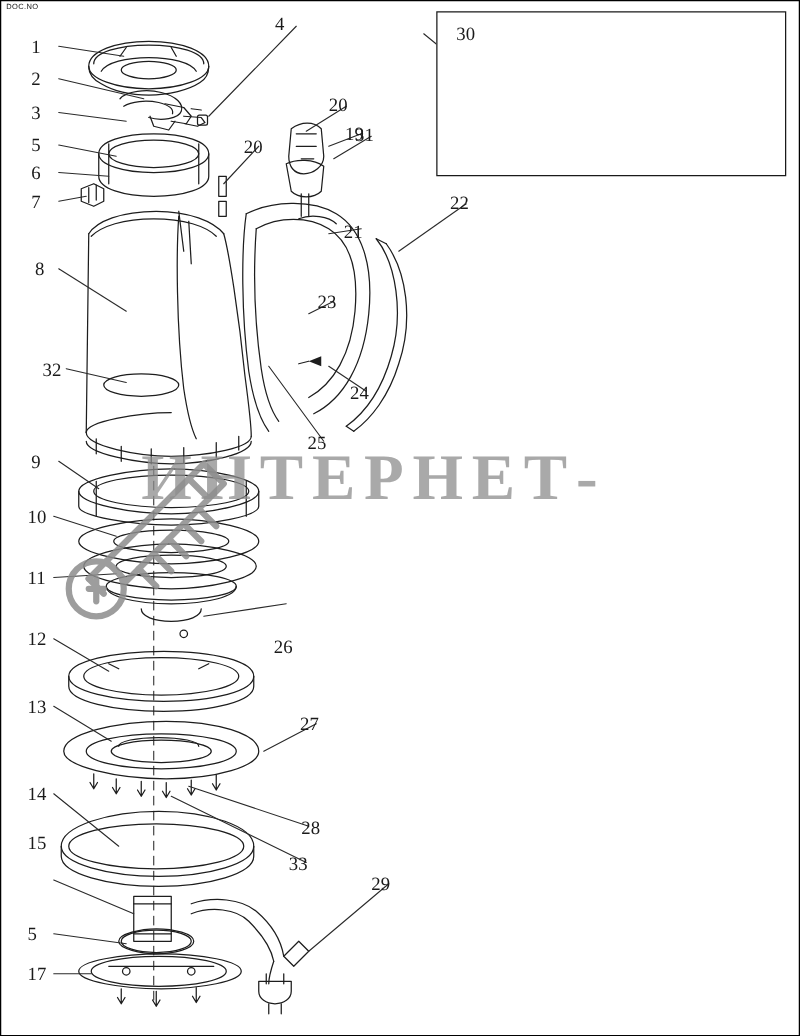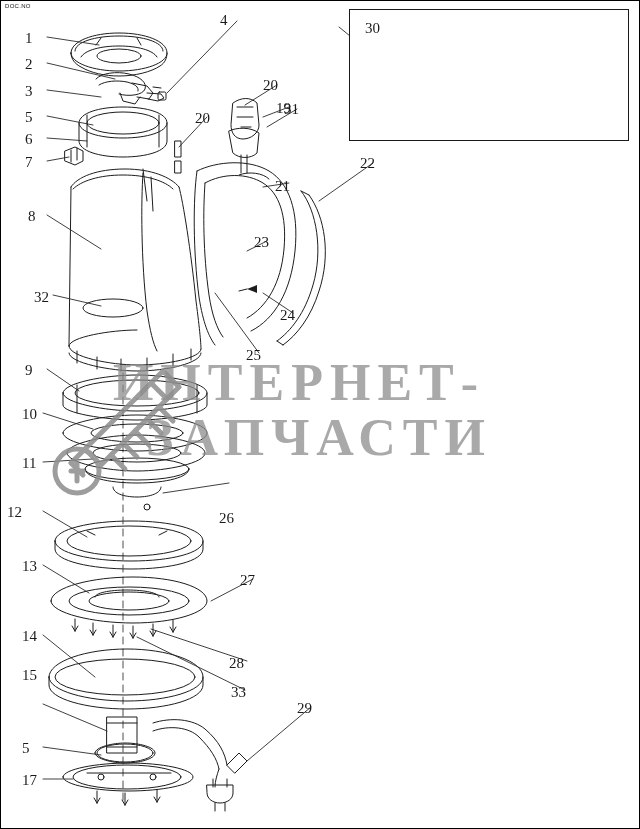--- a/index.html
+++ b/index.html
@@ -274,21 +274,20 @@
         <path d="M310,706 L246,760"></path>
         <path d="M338,26 L360,44"></path>
       </g>
     </g>
   </svg>
 
   <div class="inset"></div>
 
   <div class="watermark">
     <div class="wm-line">ИНТЕРНЕТ-</div>
-    <div class="wm-line second">ЗАПЧАСТИ</div>
   </div>
 
   <svg class="wm-key" viewBox="0 0 150 145">
     <g fill="none" stroke="#8d8d8d" stroke-width="5" stroke-linejoin="round" stroke-linecap="round">
       <path d="M122,12 L138,28 L60,106 L44,90 Z"></path>
       <path d="M44,90 L30,104"></path>
       <circle cx="36" cy="112" r="22"></circle>
       <path d="M30,104 L42,116"></path>
       <path d="M36,104 L36,122"></path>
       <path d="M30,112 L42,112"></path>
@@ -301,36 +300,36 @@
   <div class="callout" style="left:24px;  top:56px;">2</div>
   <div class="callout" style="left:24px;  top:83px;">3</div>
   <div class="callout" style="left:219px; top:12px;">4</div>
   <div class="callout" style="left:24px;  top:109px;">5</div>
   <div class="callout" style="left:24px;  top:131px;">6</div>
   <div class="callout" style="left:24px;  top:154px;">7</div>
   <div class="callout" style="left:27px;  top:208px;">8</div>
   <div class="callout" style="left:24px;  top:362px;">9</div>
   <div class="callout" style="left:21px;  top:406px;">10</div>
   <div class="callout" style="left:21px;  top:455px;">11</div>
-  <div class="callout" style="left:6px;  top:504px;">12</div>
+  <div class="callout" style="left:21px;  top:504px;">12</div>
   <div class="callout" style="left:21px;  top:558px;">13</div>
   <div class="callout" style="left:21px;  top:628px;">14</div>
   <div class="callout" style="left:21px;  top:667px;font-family:Liberation Serif, serif;">15</div>
   <div class="callout" style="left:21px;  top:740px;">5</div>
   <div class="callout" style="left:21px;  top:772px;">17</div>
   <div class="callout" style="left:262px; top:77px;">20</div>
   <div class="callout" style="left:275px; top:100px;">19</div>
   <div class="callout" style="left:194px; top:110px;">20</div>
   <div class="callout" style="left:274px; top:178px;">21</div>
   <div class="callout" style="left:359px; top:155px;">22</div>
   <div class="callout" style="left:253px; top:234px;">23</div>
   <div class="callout" style="left:279px; top:307px;">24</div>
   <div class="callout" style="left:245px; top:347px;">25</div>
   <div class="callout" style="left:218px; top:470px;margin-top:40px;">26</div>
   <div class="callout" style="left:239px; top:572px;">27</div>
-  <div class="callout" style="left:228px; top:655px;">28</div>
+  <div class="callout" style="left:240px; top:655px;">28</div>
   <div class="callout" style="left:296px; top:700px;">29</div>
   <div class="callout" style="left:321px; top:20px;margin-left:43px;">30</div>
   <div class="callout" style="left:283px; top:101px;">31</div>
   <div class="callout" style="left:33px;  top:289px;">32</div>
   <div class="callout" style="left:230px; top:684px;">33</div>
 
 </div>
 
 </body></html>

